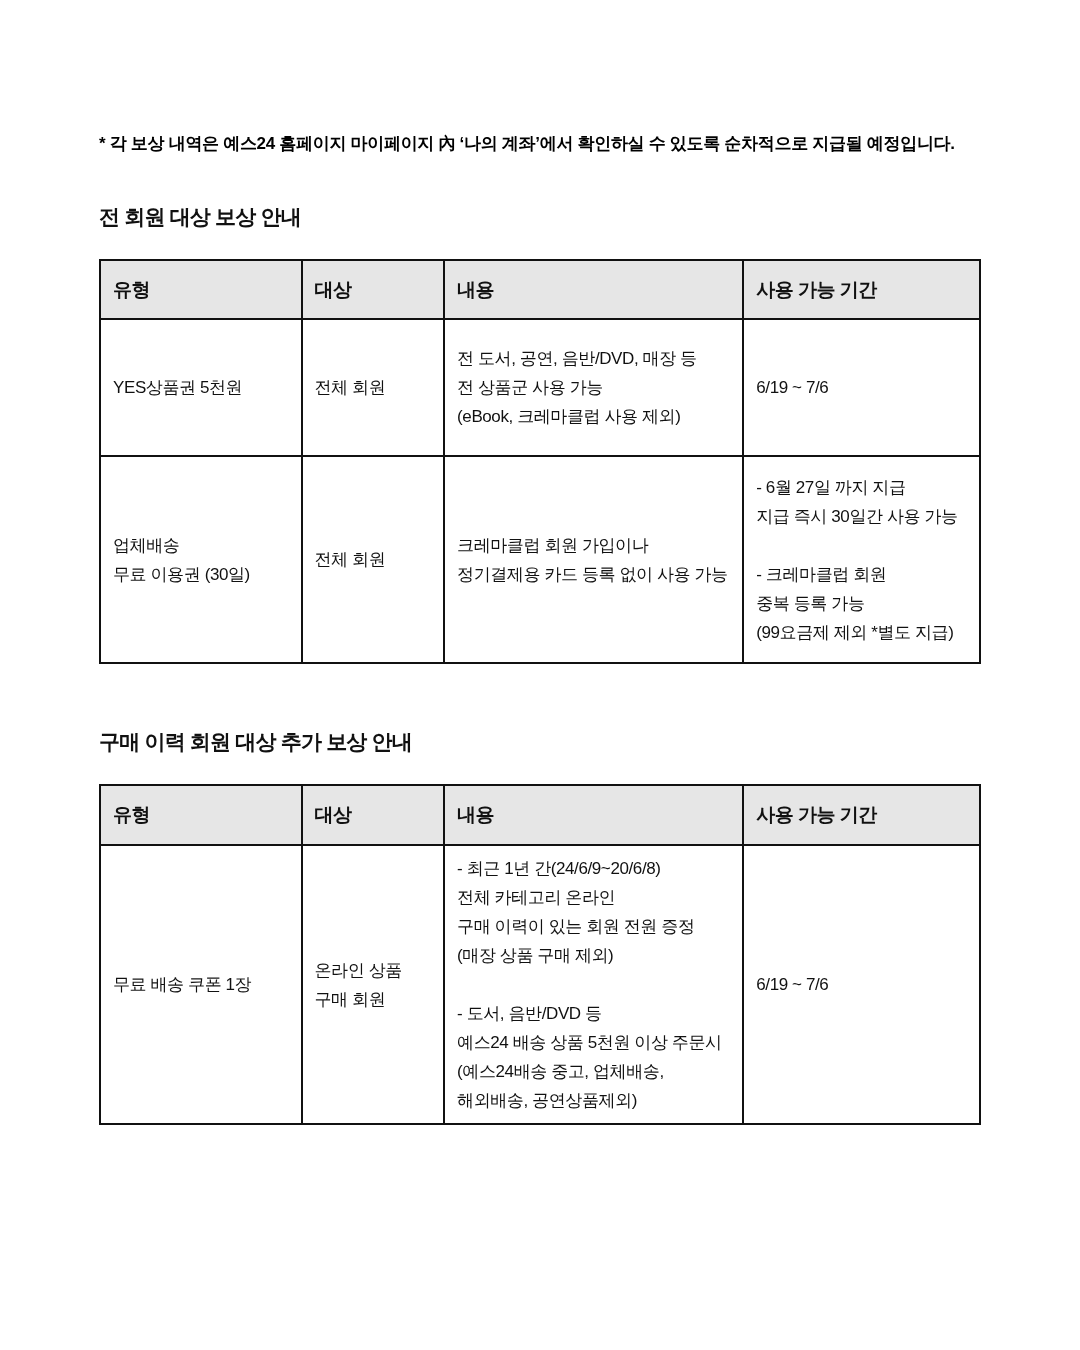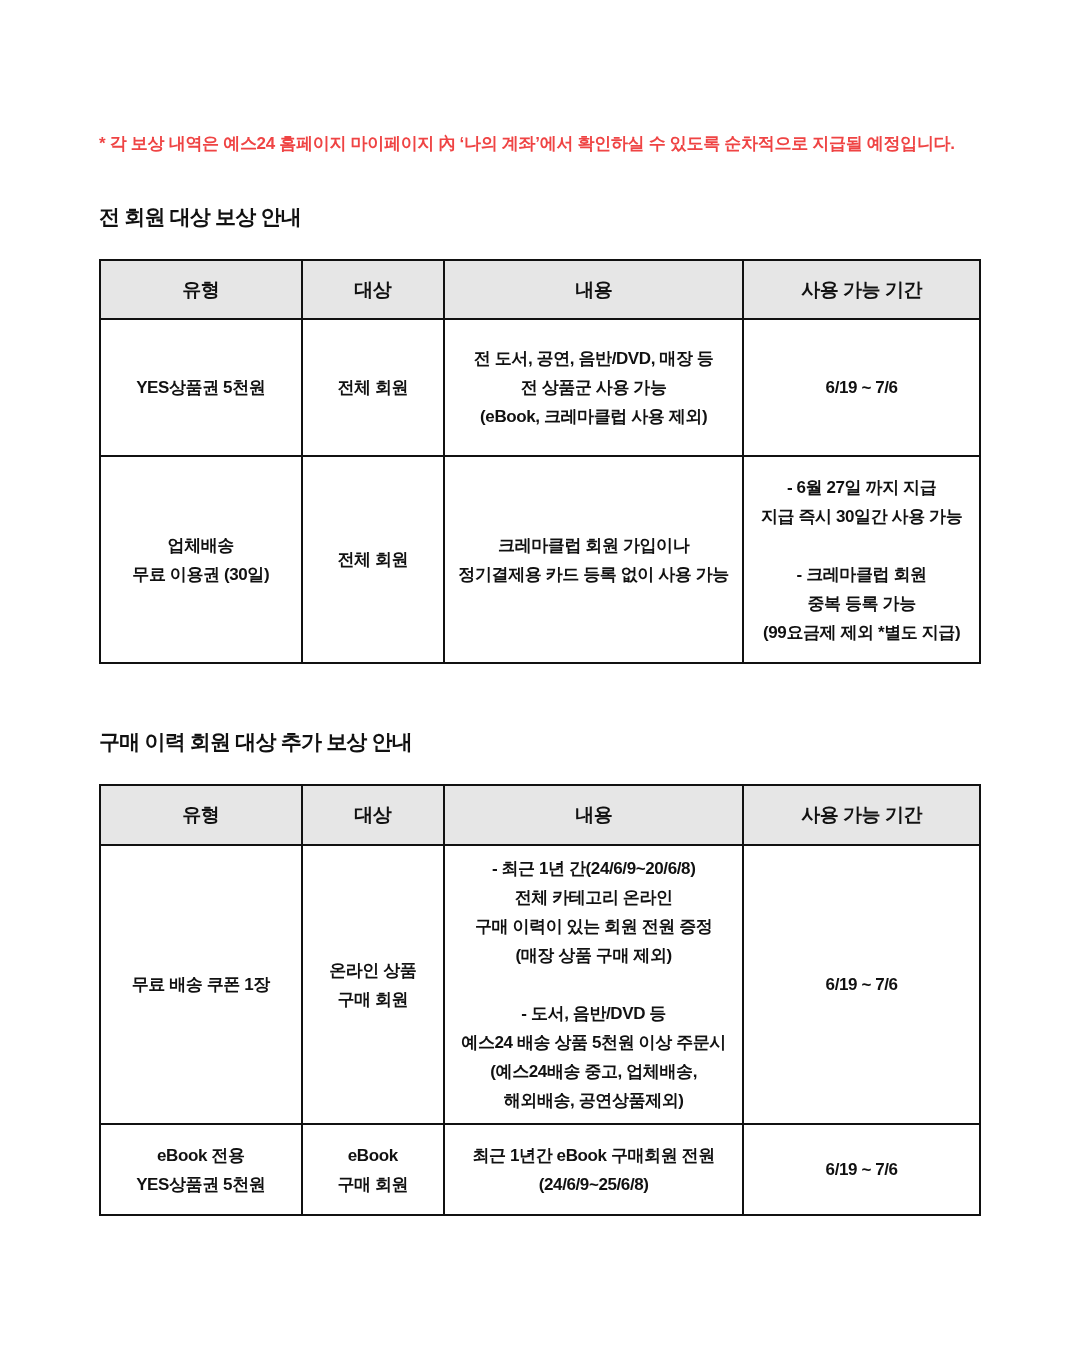--- a/index.html
+++ b/index.html
@@ -13,52 +13,52 @@
   }
   .page {
     padding: 133px 99px 0 99px;
   }
   .note {
     font-size: 17px;
     font-weight: 700;
     line-height: 22px;
     letter-spacing: -0.3px;
     margin-bottom: 40px;
-    color: #ef4444;
+    color: #000000;
   }
   .section-title {
     font-size: 21px;
     font-weight: 800;
     line-height: 44px;
     letter-spacing: -0.8px;
     color: #111111;
     margin-bottom: 20px;
   }
   .section + .section { margin-top: 56px; }
   table.comp-table {
     width: 100%;
     border-collapse: collapse;
     table-layout: fixed;
   }
   table.comp-table th,
   table.comp-table td {
     border: 2px solid #111111;
-    text-align: center;
+    text-align: left;
     vertical-align: middle;
-    padding: 4px 6px;
+    padding: 4px 12px;
   }
   table.comp-table th {
     background: #e6e6e6;
     font-size: 19px;
     font-weight: 700;
     letter-spacing: -0.5px;
   }
   table.comp-table td {
     font-size: 17px;
-    font-weight: 700;
+    font-weight: 400;
     line-height: 29px;
     letter-spacing: -0.4px;
     white-space: pre-line;
   }
   .col-type   { width: 22.9%; }
   .col-target { width: 16.2%; }
   .col-content{ width: 34.0%; }
   .col-period { width: 26.9%; }
   
   .t1 .hrow  { height: 59px; }
@@ -144,26 +144,17 @@
 전체 카테고리 온라인
 구매 이력이 있는 회원 전원 증정
 (매장 상품 구매 제외)
 
 - 도서, 음반/DVD 등
 예스24 배송 상품 5천원 이상 주문시
 (예스24배송 중고, 업체배송,
 해외배송, 공연상품제외)</td>
           <td>6/19 ~ 7/6</td>
         </tr>
-        <tr class="row-1">
-          <td>eBook 전용
-YES상품권 5천원</td>
-          <td>eBook
-구매 회원</td>
-          <td>최근 1년간 eBook 구매회원 전원
-(24/6/9~25/6/8)</td>
-          <td>6/19 ~ 7/6</td>
-        </tr>
       </tbody>
     </table>
   </div>
 
 </div>
 
 </body></html>

